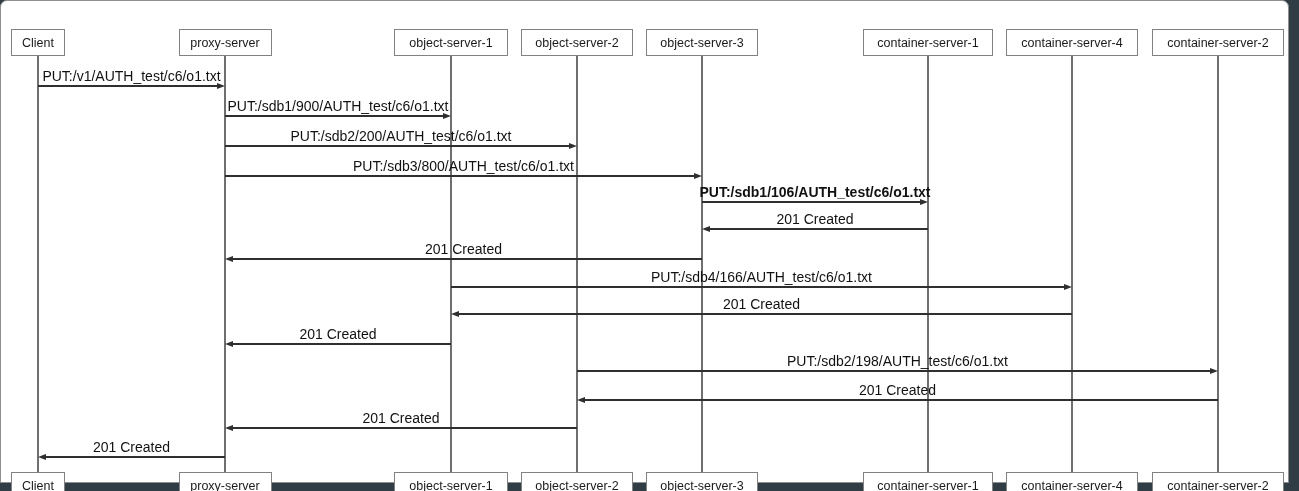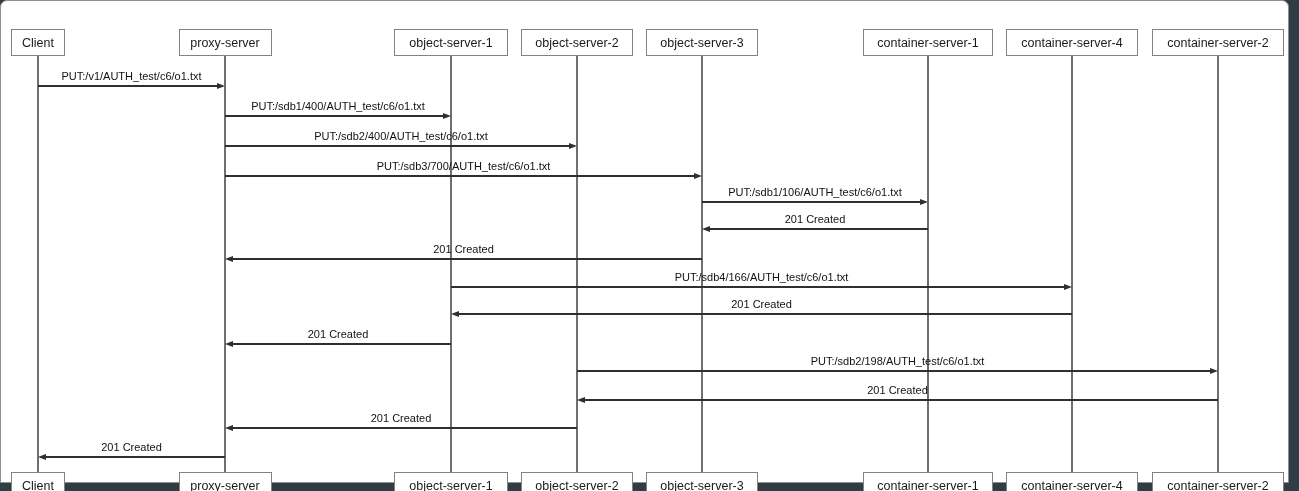--- a/index.html
+++ b/index.html
@@ -33,21 +33,21 @@
   .msg-head.right{
     border-top:3.5px solid transparent;border-bottom:3.5px solid transparent;
     border-left:8px solid #2f2f2f;
   }
   .msg-head.left{
     border-top:3.5px solid transparent;border-bottom:3.5px solid transparent;
     border-right:8px solid #2f2f2f;
   }
   .msg-label{
     position:absolute;transform:translateX(-50%);
-    font-size:11px;line-height:13px;height:13px;
+    font-size:14px;line-height:13px;height:13px;
     color:#111111;white-space:nowrap;z-index:2;background:transparent;
   }
 </style>
 </head>
 <body>
 
 <div class="window">
   <div class="canvas">
       <div class="actor-box" style="left: 10px; top: 8px; width: 54px; height: 27px;">
         <span>Client</span>
@@ -103,30 +103,30 @@
       </div>
       <div class="actor-box" style="left: 1151px; top: 451px; width: 132px; height: 27px;">
         <span>container-server-2</span>
       </div>
       <div class="lifeline" style="left: 1216.25px; top: 34px; height: 418px;"></div>
       <div class="msg-line" style="top: 64.4px; left: 37px; width: 180px;"></div>
       <div class="msg-head right" style="top: 61.5px; left: 216px;"></div>
       <div class="msg-label" style="left: 130.5px; top: 49px;">PUT:/v1/AUTH_test/c6/o1.txt</div>
       <div class="msg-line" style="top: 94.4px; left: 224px; width: 219px;"></div>
       <div class="msg-head right" style="top: 91.5px; left: 442px;"></div>
-      <div class="msg-label" style="left: 337px; top: 79px;">PUT:/sdb1/400/AUTH_test/c6/o1.txt</div>
+      <div class="msg-label" style="left: 337px; top: 79px;">PUT:/sdb1/900/AUTH_test/c6/o1.txt</div>
       <div class="msg-line" style="top: 124.4px; left: 224px; width: 345px;"></div>
       <div class="msg-head right" style="top: 121.5px; left: 568px;"></div>
-      <div class="msg-label" style="left: 400px; top: 109px;">PUT:/sdb2/400/AUTH_test/c6/o1.txt</div>
+      <div class="msg-label" style="left: 400px; top: 109px;">PUT:/sdb2/200/AUTH_test/c6/o1.txt</div>
       <div class="msg-line" style="top: 154.4px; left: 224px; width: 470px;"></div>
       <div class="msg-head right" style="top: 151.5px; left: 693px;"></div>
-      <div class="msg-label" style="left: 462.5px; top: 139px;">PUT:/sdb3/700/AUTH_test/c6/o1.txt</div>
+      <div class="msg-label" style="left: 462.5px; top: 139px;">PUT:/sdb3/800/AUTH_test/c6/o1.txt</div>
       <div class="msg-line" style="top: 180.4px; left: 701px; width: 219px;"></div>
       <div class="msg-head right" style="top: 177.5px; left: 919px;"></div>
-      <div class="msg-label" style="left: 814px; top: 165px;">PUT:/sdb1/106/AUTH_test/c6/o1.txt</div>
+      <div class="msg-label" style="left: 814px; top: 165px; font-weight: bold;">PUT:/sdb1/106/AUTH_test/c6/o1.txt</div>
       <div class="msg-line" style="top: 207.4px; left: 708px; width: 219px;"></div>
       <div class="msg-head left" style="top: 204.5px; left: 701px;"></div>
       <div class="msg-label" style="left: 814px; top: 192px;">201 Created</div>
       <div class="msg-line" style="top: 237.4px; left: 231px; width: 470px;"></div>
       <div class="msg-head left" style="top: 234.5px; left: 224px;"></div>
       <div class="msg-label" style="left: 462.5px; top: 222px;">201 Created</div>
       <div class="msg-line" style="top: 265.4px; left: 450px; width: 614px;"></div>
       <div class="msg-head right" style="top: 262.5px; left: 1063px;"></div>
       <div class="msg-label" style="left: 760.5px; top: 250px;">PUT:/sdb4/166/AUTH_test/c6/o1.txt</div>
       <div class="msg-line" style="top: 292.4px; left: 457px; width: 614px;"></div>

